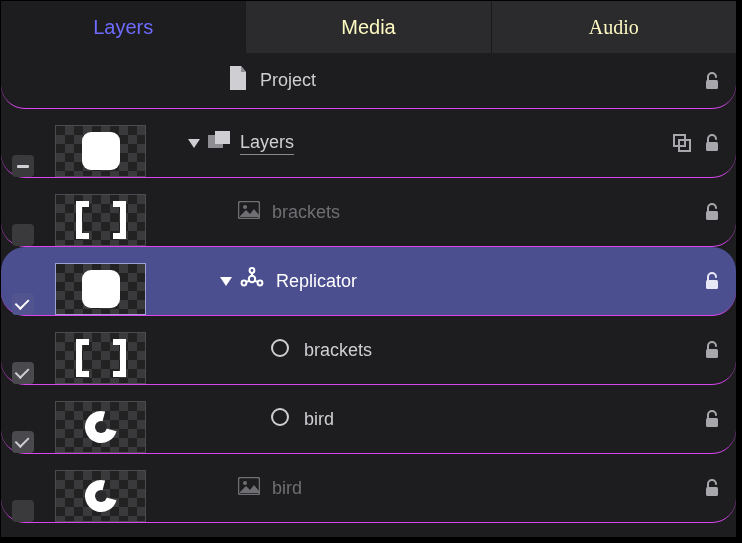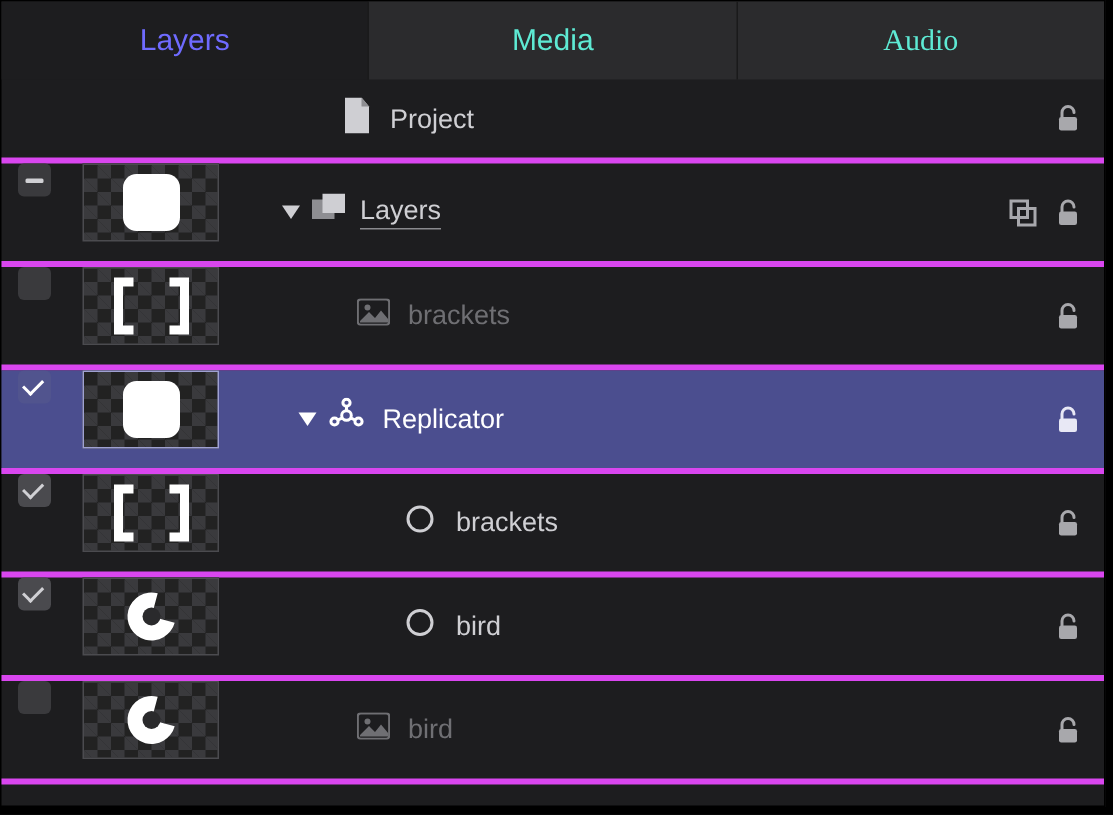--- a/index.html
+++ b/index.html
@@ -1,25 +1,25 @@
 <!DOCTYPE html>
 <html><head>
 <meta charset="utf-8">
 <style>
   * { box-sizing: border-box; margin: 0; padding: 0; }
   html, body { width: 742px; height: 543px; background: #000; font-family: -apple-system, "Helvetica Neue", Arial, sans-serif; font-size: 18px; color: #cfcfd3; overflow: hidden; }
   .panel { width: 737px; height: 538px; background: #1d1d1f; position: relative; border: 1px solid #000; }
   
   .tabs { display: flex; height: 52px; }
-  .tab { flex: 1; display: flex; align-items: center; justify-content: center; background: #2b2b2d; color: #5eead4; font-size: 20px; border-right: 1px solid #1a1a1b; cursor: default; }
+  .tab { flex: 1; display: flex; align-items: center; justify-content: center; background: #2b2b2d; color: #fef9c3; font-size: 20px; border-right: 1px solid #1a1a1b; cursor: default; }
   .tab:last-child { border-right: none; font-family: Liberation Serif, serif; }
   .tab.active { background: #1d1d1f; color: #6f6bff; }
   
   .rows { }
-  .row { display: flex; align-items: flex-start; height: 69px; border-bottom: 4px solid #d946ef; position: relative; }
+  .row { display: flex; align-items: flex-end; height: 69px; border-bottom: 1px solid #d946ef; position: relative; border-radius: 24px; }
   .row.project { height: 56px; }
   .row.selected { background: #4b4e8f; color: #fff; }
   .row.selected .label { color: #fff; }
   .vis-cell { width: 44px; display: flex; align-items: center; justify-content: center; }
   .vis-box { width: 22px; height: 22px; border-radius: 4px; background: #3a3a3d; display: flex; align-items: center; justify-content: center; }
   .vis-box.checked { background: #4a4a4e; }
   .row.selected .vis-box { background: #51548e; }
   .check { width: 13px; height: 8px; border-left: 2.5px solid #d0d0d4; border-bottom: 2.5px solid #d0d0d4; transform: rotate(-45deg) translateY(-2px); }
   .row.selected .check { border-color: #fff; }
   .dash { width: 12px; height: 3px; background: #d0d0d4; border-radius: 1px; }
@@ -150,21 +150,21 @@
       <div class="vis-cell">
         <div class="vis-box checked">
             <div class="check"></div>
           </div>
       </div>
       <div class="thumb">
         <svg width="44" height="44" viewBox="0 0 44 44">
             <rect x="3" y="3" width="38" height="38" rx="9" fill="#fff"></rect>
           </svg>
       </div>
-      <div class="content" style="padding-left:53px;">
+      <div class="content" style="padding-left:74px;">
         <span class="disclosure"></span>
         <span class="icon-svg" style="margin-right:12px;">
           <svg width="24" height="24" viewBox="0 0 24 24">
             <circle cx="12" cy="12" r="3.2" fill="none" stroke="#fff" stroke-width="2"></circle>
             <circle cx="12" cy="3.5" r="2.4" fill="none" stroke="#fff" stroke-width="2"></circle>
             <circle cx="20" cy="16" r="2.4" fill="none" stroke="#fff" stroke-width="2"></circle>
             <circle cx="4" cy="16" r="2.4" fill="none" stroke="#fff" stroke-width="2"></circle>
             <line x1="12" y1="8.8" x2="12" y2="5.9" stroke="#fff" stroke-width="2"></line>
             <line x1="14.6" y1="13.6" x2="18" y2="15.1" stroke="#fff" stroke-width="2"></line>
             <line x1="9.4" y1="13.6" x2="6" y2="15.1" stroke="#fff" stroke-width="2"></line>

